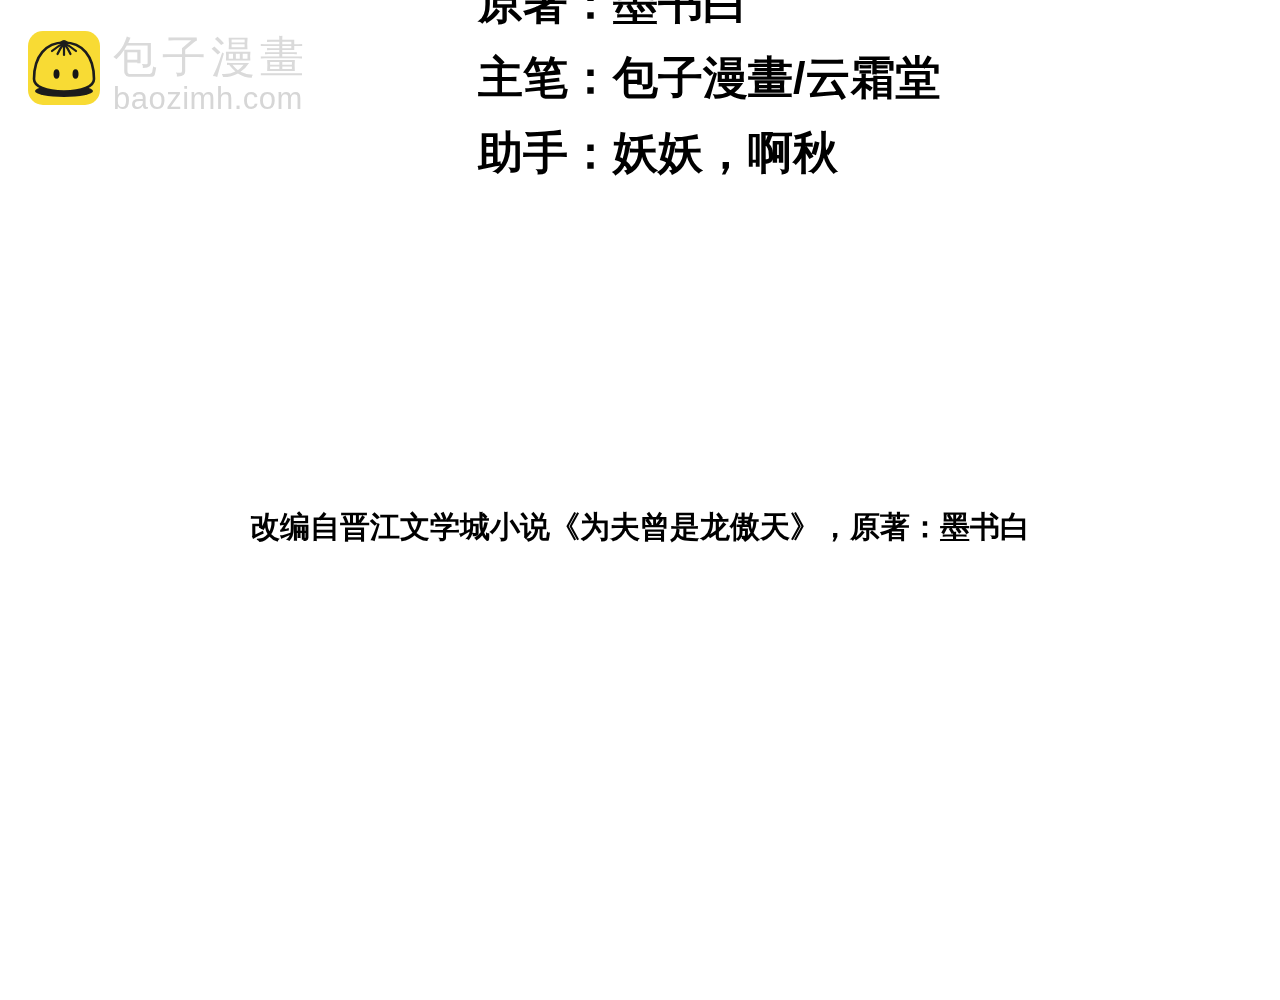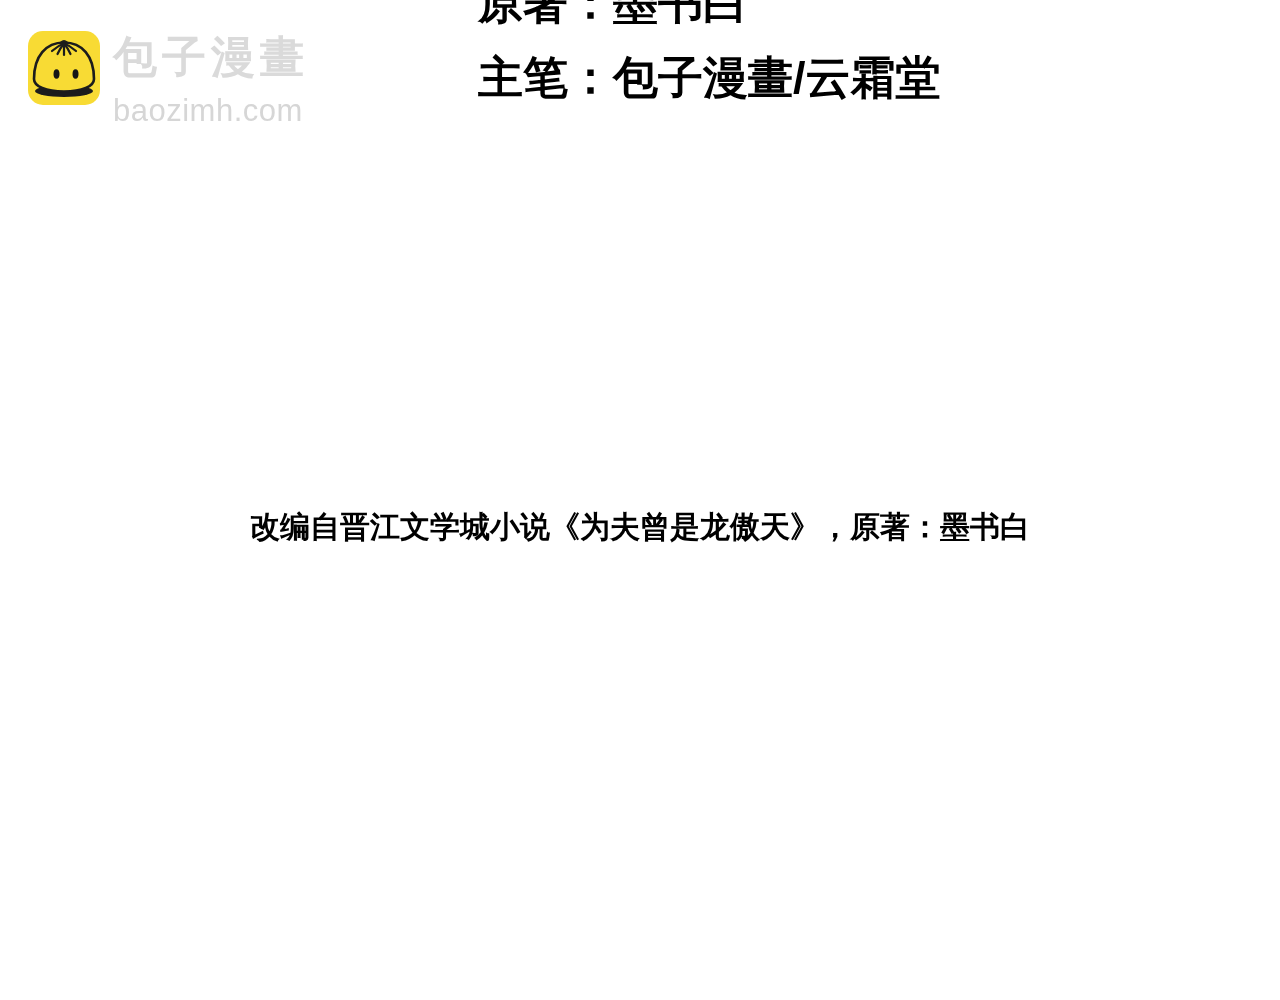--- a/index.html
+++ b/index.html
@@ -32,28 +32,28 @@
   }
   .wm-text {
     margin-left: 13px;
     margin-top: 1px;
     color: #d9d9d9;
   }
   .wm-brand {
     font-size: 44px;
     line-height: 50px;
     letter-spacing: 5px;
-    font-weight: 700;
+    font-weight: 400;
     color: #dadada;
     white-space: nowrap;
   }
   .wm-domain {
     font-size: 31px;
     line-height: 32px;
-    margin-top: 13px;
+    margin-top: 1px;
     letter-spacing: 0.5px;
     color: #d6d6d6;
     white-space: nowrap;
   }
 
   
   .credits {
     position: absolute;
     left: 478px;
     top: -35px;
@@ -104,17 +104,18 @@
     </svg>
     <div class="wm-text">
       <div class="wm-brand">包子漫畫</div>
       <div class="wm-domain">baozimh.com</div>
     </div>
   </div>
 
   <div class="credits">
     <div class="credit-line">原著：墨书白</div>
     <div class="credit-line">主笔：包子漫畫/云霜堂</div>
+    <div class="credit-line">助手：妖妖，啊秋</div>
   </div>
 
   <div class="footer-note">改编自晋江文学城小说《为夫曾是龙傲天》，原著：墨书白</div>
 
 </div>
 
 </body></html>

